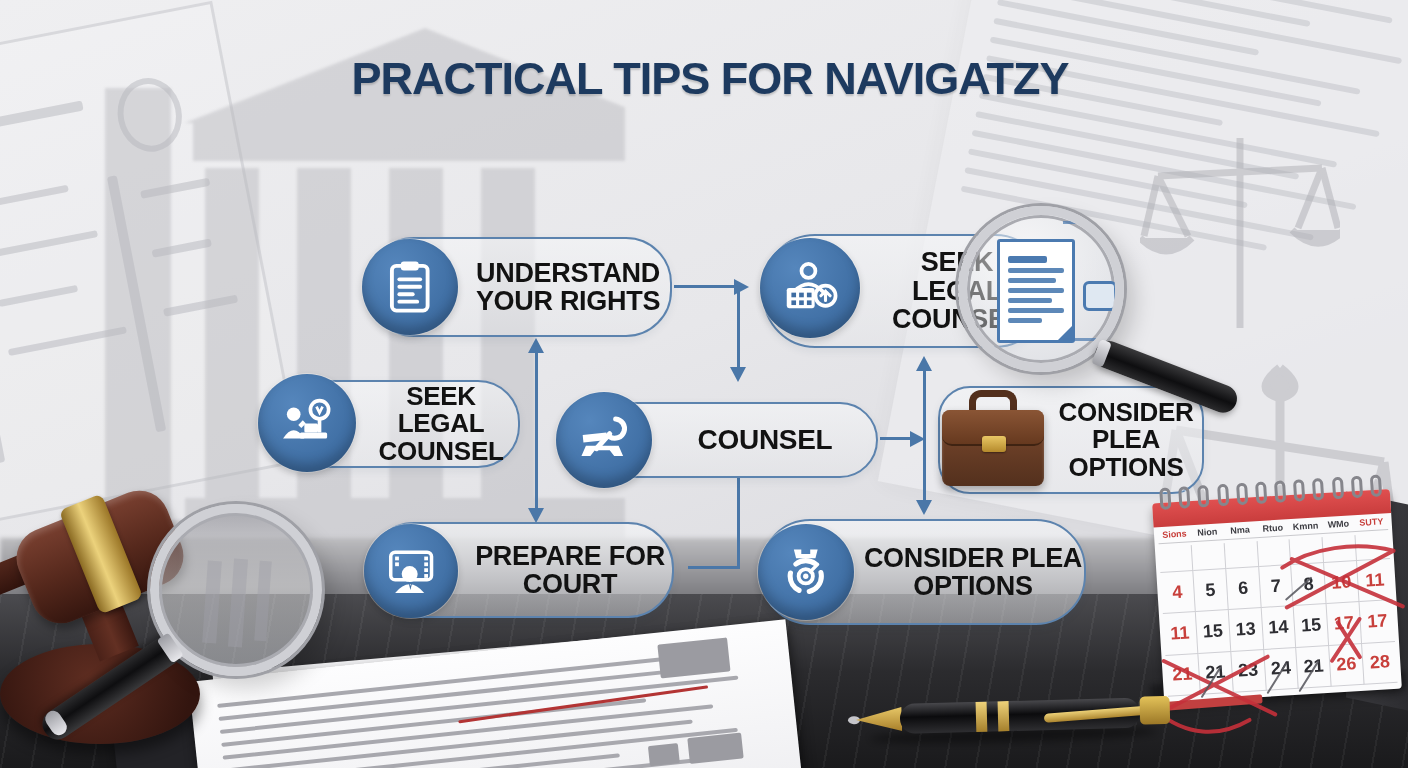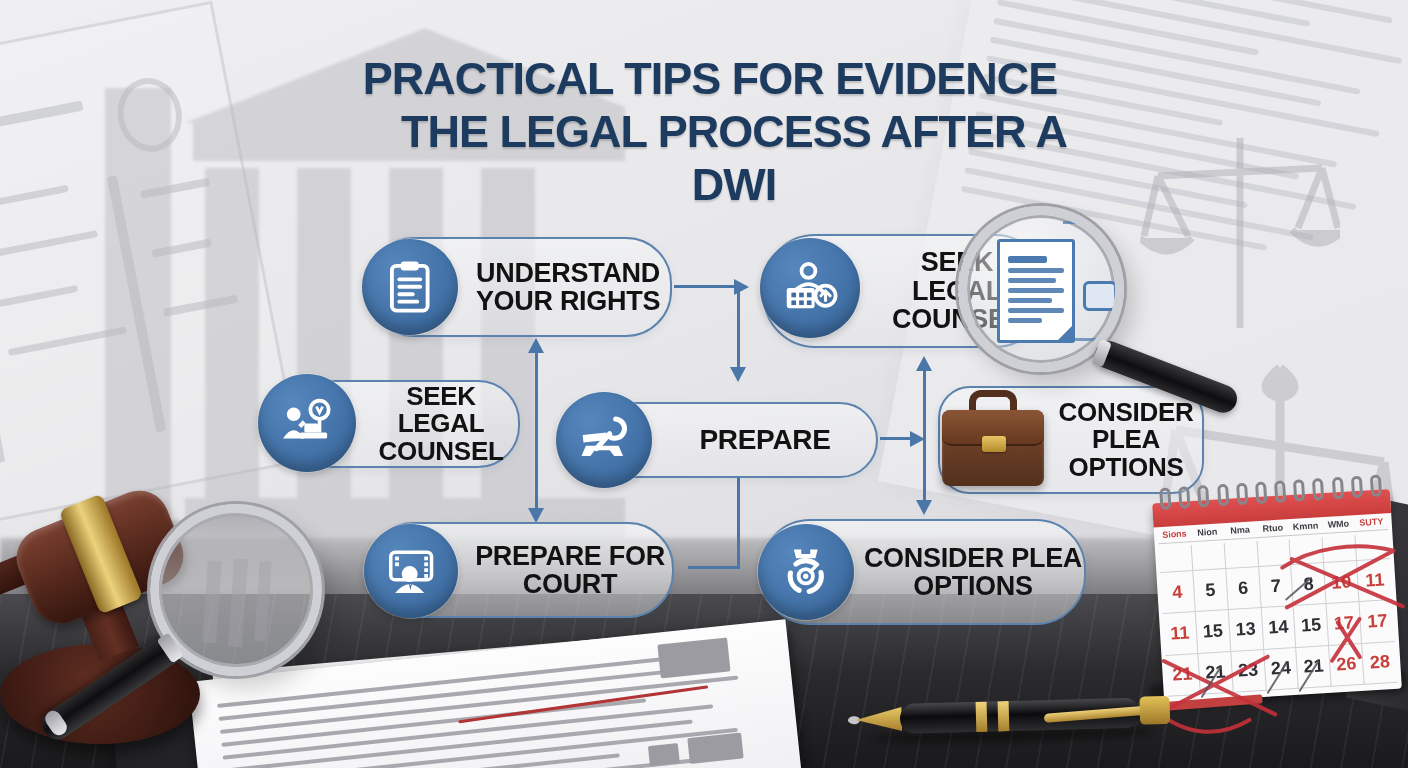--- a/index.html
+++ b/index.html
@@ -211,22 +211,21 @@
       <path d="M-6,162 q32,34 64,0" fill="#b2b2b8"></path>
       <path d="M188,212 q32,34 64,0" fill="#b2b2b8"></path>
       <path d="M70,300 h100 l14,22 h-128 z" fill="#b2b2b8" stroke="none"></path>
     </g>
   </svg>
 
   <div class="abs desk-far"></div>
   <div class="abs desk-main"></div>
 
   <div class="abs title">
-    <span>PRACTICAL TIPS FOR EVIDENCE</span>
-    <span class="l2">THE LEGAL PROCESS AFTER A DWI</span>
+    <span>PRACTICAL TIPS FOR NAVIGATZY</span>
   </div>
 
   <div class="abs cl" style="left:535px;top:352px;width:3px;height:156px;"></div>
   <div class="abs ah ah-up" style="left:528px;top:338px;"></div>
   <div class="abs ah ah-down" style="left:528px;top:508px;"></div>
 
   <div class="abs cl" style="left:674px;top:285px;width:60px;height:3px;"></div>
   <div class="abs ah ah-right" style="left:734px;top:279px;"></div>
 
   <div class="abs cl" style="left:737px;top:287px;width:3px;height:80px;"></div>
@@ -306,21 +305,21 @@
       <g fill="none" stroke="#fff" stroke-width="2.4">
         <circle cx="28" cy="11" r="6"></circle>
         <line x1="28" y1="17" x2="28" y2="26"></line>
         <path d="M26,9 l2,4 l2,-4" stroke-width="1.8"></path>
       </g>
       <path d="M14,21 l3,-3 l2,2 l-3,3 z"></path>
     </svg>
   </div>
 
   <div class="fbox" style="left:560px;top:402px;width:318px;height:76px;border-radius:38px;padding-left:92px;">
-    <div class="lbl" style="font-size:28px;">PREPARE</div>
+    <div class="lbl" style="font-size:28px;">COUNSEL</div>
   </div>
   <div class="badge" style="left:556px;top:392px;width:96px;height:96px;">
     <svg viewBox="0 0 40 40" fill="#fff" stroke="none">
       <path d="M6,16 h16 v5 h-16 z" transform="rotate(-6 14 18)"></path>
       <path d="M8,24 l22,0 l3,7 h-6 l-3,-4 h-10 l-3,4 h-6 z"></path>
       <g fill="none" stroke="#fff" stroke-width="3.4" stroke-linecap="round">
         <path d="M28,6 a6.5,6.5 0 1 1 -4,12"></path>
         <line x1="24" y1="16" x2="15" y2="26"></line>
       </g>
     </svg>

